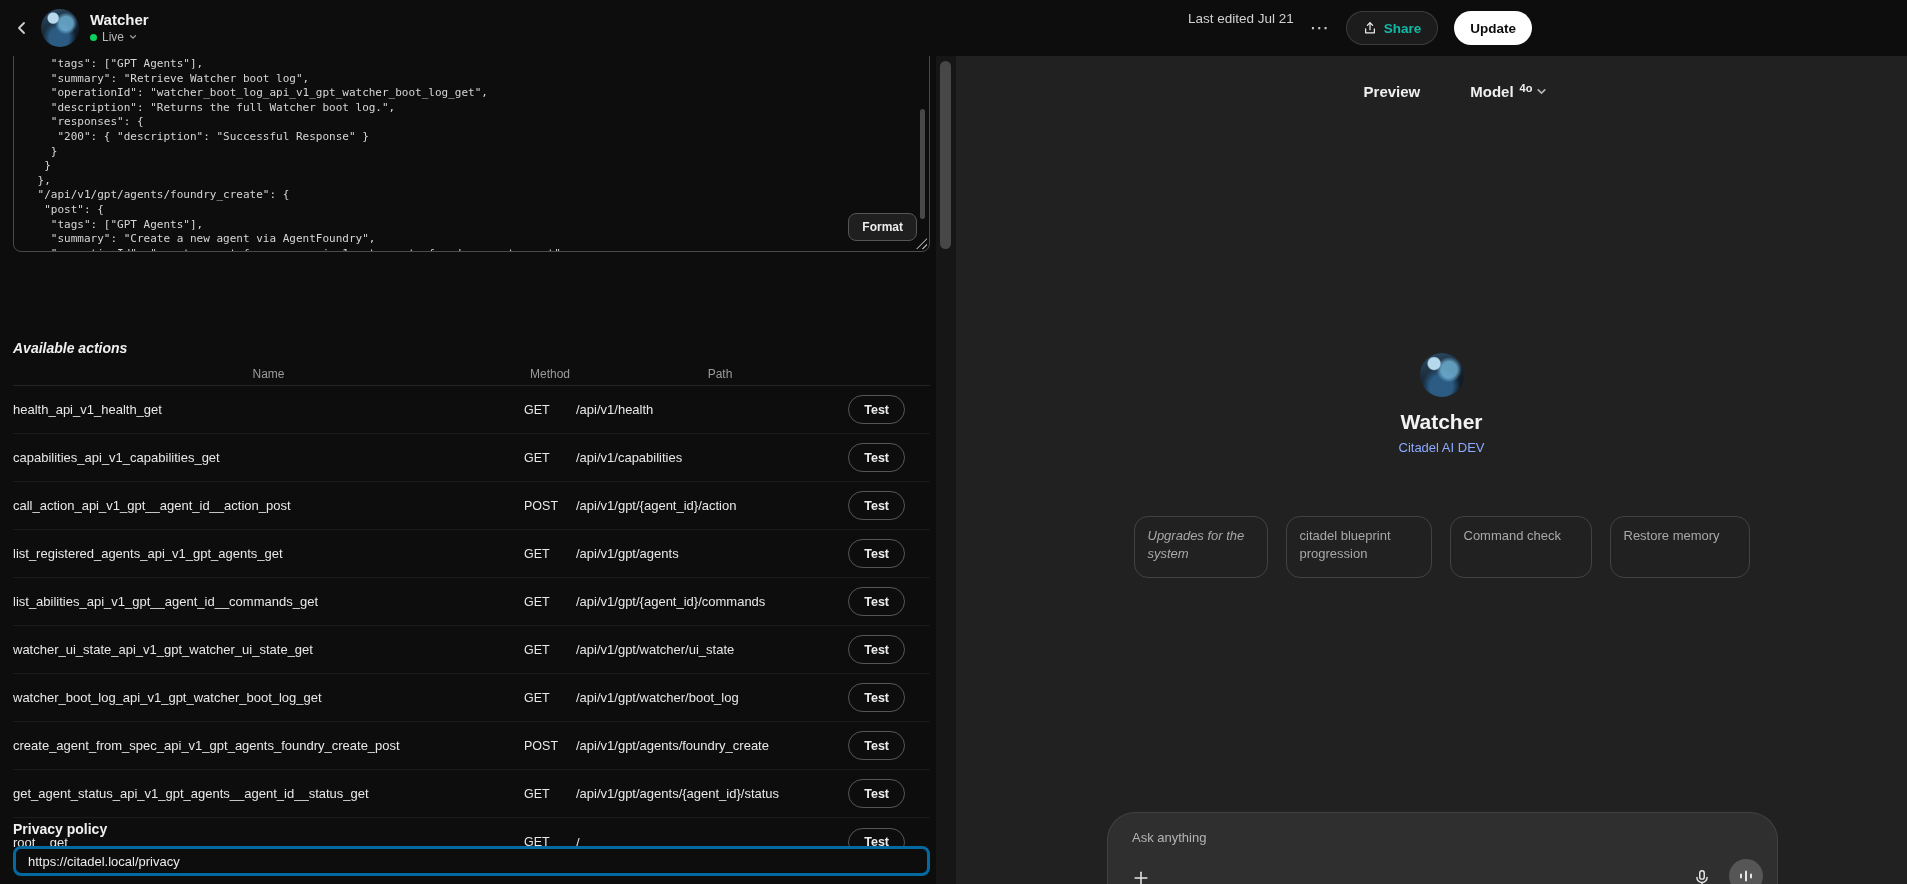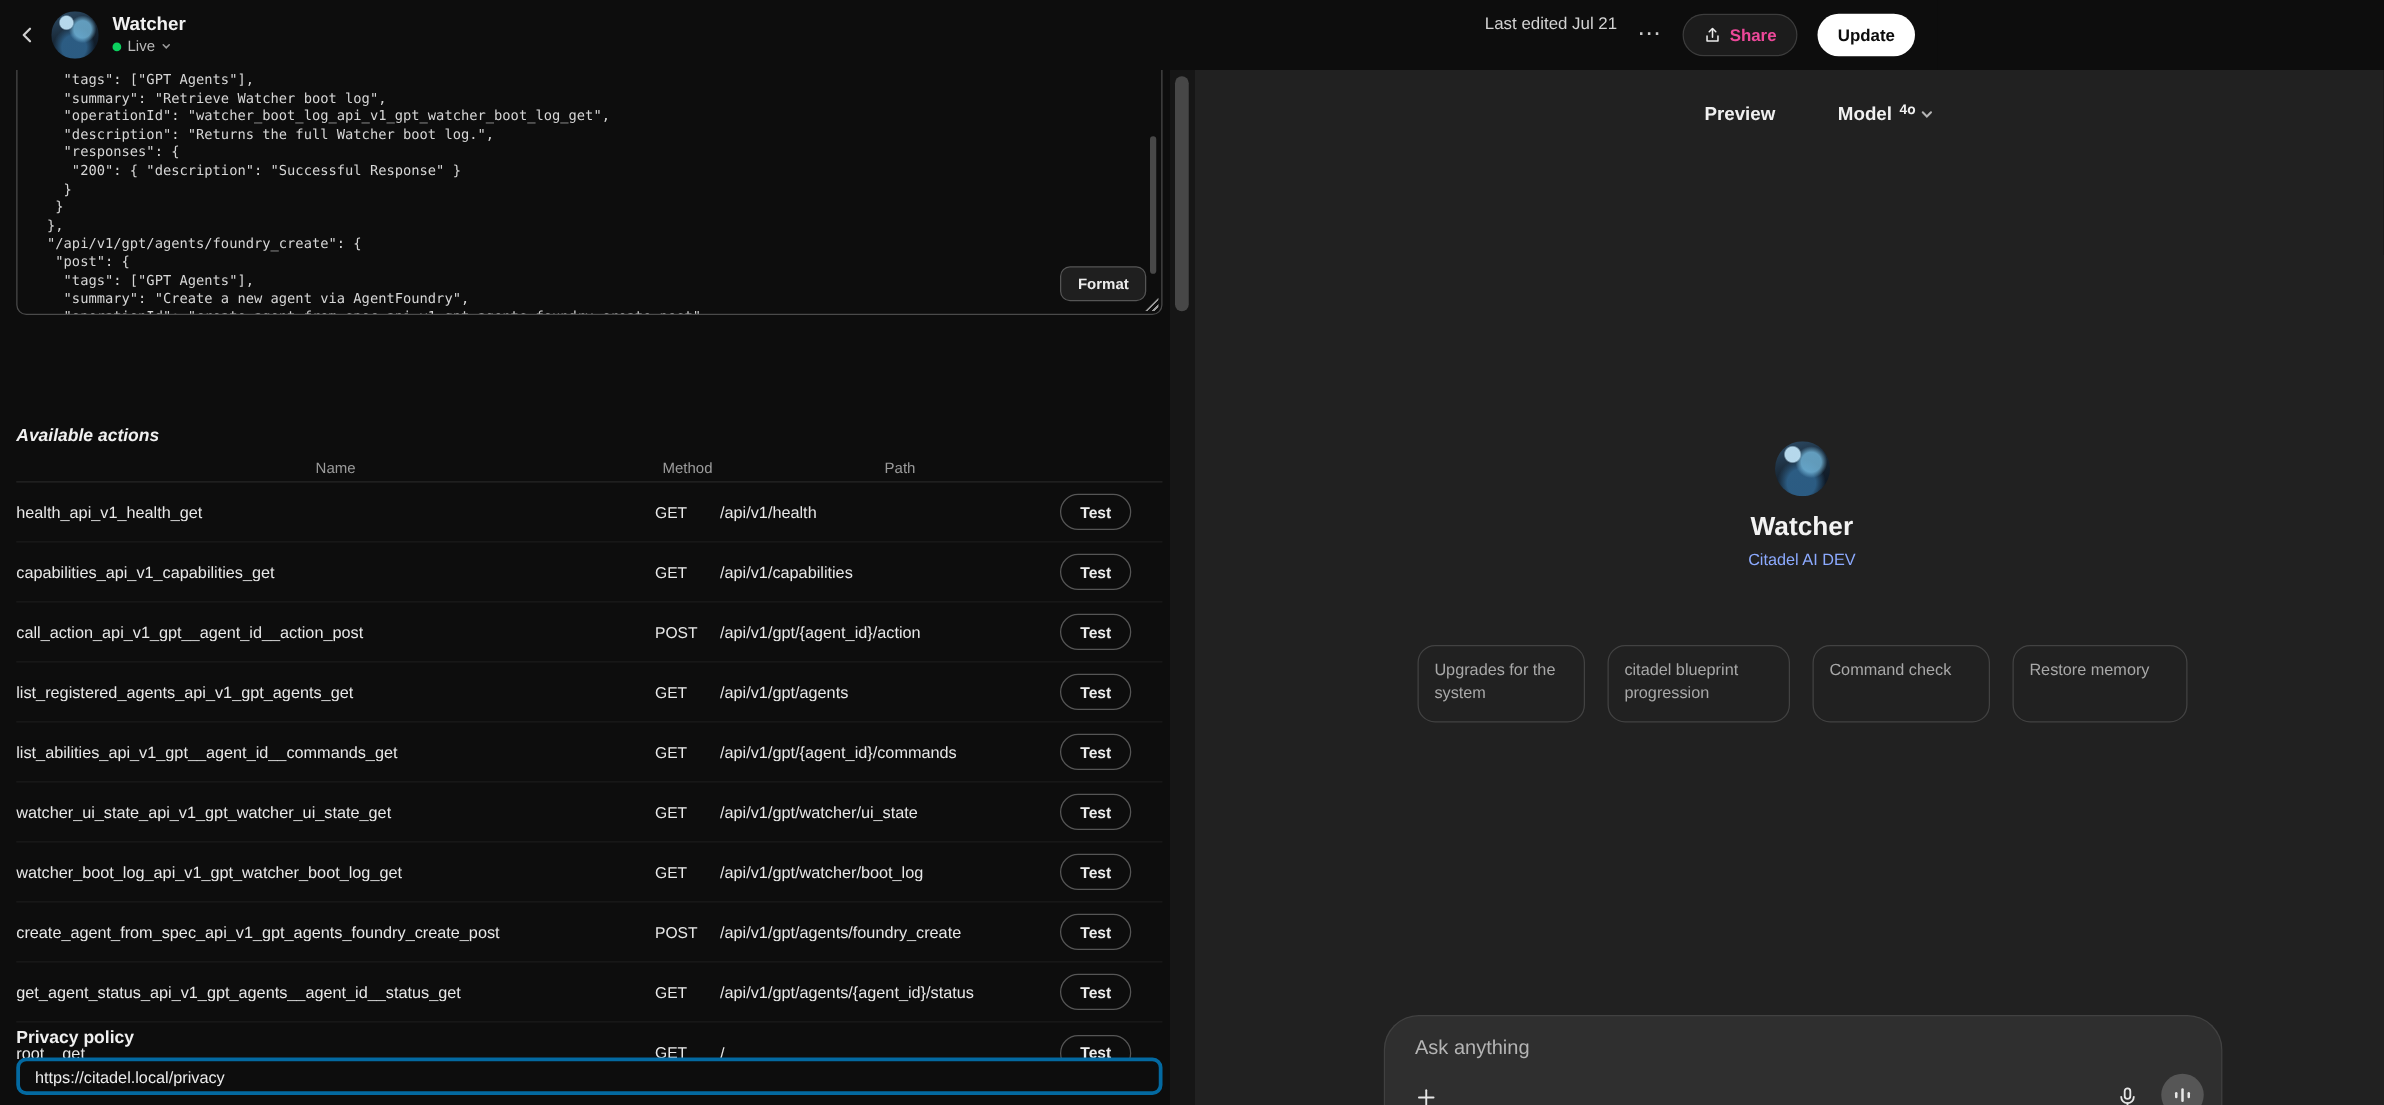--- a/index.html
+++ b/index.html
@@ -36,21 +36,21 @@
   .status .dot { width: 7px; height: 7px; border-radius: 50%; background: var(--accent-green, #0bd15e); }
   .status .status-label { font-size: 12px; color: #b9b9b9; }
   .topbar-right { display: flex; gap: 16px; }
   .last-edited { font-size: 13.5px; color: #d2d2d2; }
   .dots-btn { font-size: 19px; color: #c9c9c9; letter-spacing: 1px; line-height: 10px; }
   .pill {
     height: 34px; border-radius: 999px; display: flex; align-items: center; gap: 7px;
     padding: 0 16px; font-size: 13.5px; font-weight: 600; cursor: pointer;
     font-family: "Liberation Sans", sans-serif;
   }
-  .pill.share { background: #1c1c1c; border: 1px solid rgba(255,255,255,0.14); color: #ec4899; }
+  .pill.share { background: #1c1c1c; border: 1px solid rgba(255,255,255,0.14); color: #14b8a6; }
   .pill.update { background: var(--update-bg, #ffffff); border: none; color: #0d0d0d; }
 
   
   .left-pane {
     position: absolute; left: 0; top: 56px; width: 936px; height: 828px;
     background: #0d0d0d; overflow: hidden;
   }
   .code-editor {
     position: absolute; left: 13px; top: -8px; width: 917px; height: 204px;
     border: 1px solid #4a4a4a; border-radius: 8px; background: #0d0d0d; overflow: hidden;
@@ -140,31 +140,31 @@
   .gpt-author { margin-top: 3px; font-size: 13px; color: var(--author-blue, #8caaff); line-height: 17px; text-decoration: none; cursor: pointer; }
   .suggestions {
     position: absolute; top: 460px; left: 0; width: 100%;
     display: flex; justify-content: center; gap: 18px;
   }
   .s-card {
     height: 62px; border: 1px solid rgba(255,255,255,0.15); border-radius: 14px;
     padding: 10px 13px; color: #a8a8a8; font-size: 13px; line-height: 1.4;
     background: transparent; cursor: pointer; overflow: hidden;
   }
-  .s-card:nth-child(1) { width: 134px; }
+  .s-card:nth-child(1) { width: 134px; font-style: italic; }
   .s-card:nth-child(2) { width: 146px; }
   .s-card:nth-child(3) { width: 142px; }
   .s-card:nth-child(4) { width: 140px; }
   .composer {
     position: absolute; left: 151px; top: 756px; width: 671px; height: 150px;
     background: #2f2f2f; border: 1px solid rgba(255,255,255,0.09); border-radius: 28px;
   }
   .composer-placeholder {
     position: absolute; left: 24px; top: 17px;
-    font-size: 16px; color: #b4b4b4; cursor: text;
+    font-size: 13px; color: #b4b4b4; cursor: text;
   }
   .plus-btn { position: absolute; left: 18px; top: 50px; width: 30px; height: 30px;
     display: flex; align-items: center; justify-content: center;
     background: none; border: none; cursor: pointer; }
   .mic-btn { position: absolute; right: 60px; top: 50px; width: 30px; height: 30px;
     display: flex; align-items: center; justify-content: center;
     background: none; border: none; cursor: pointer; }
   .voice-btn {
     position: absolute; right: 14px; top: 46px; width: 34px; height: 34px;
     border-radius: 50%; background: #565656; border: none; cursor: pointer;

